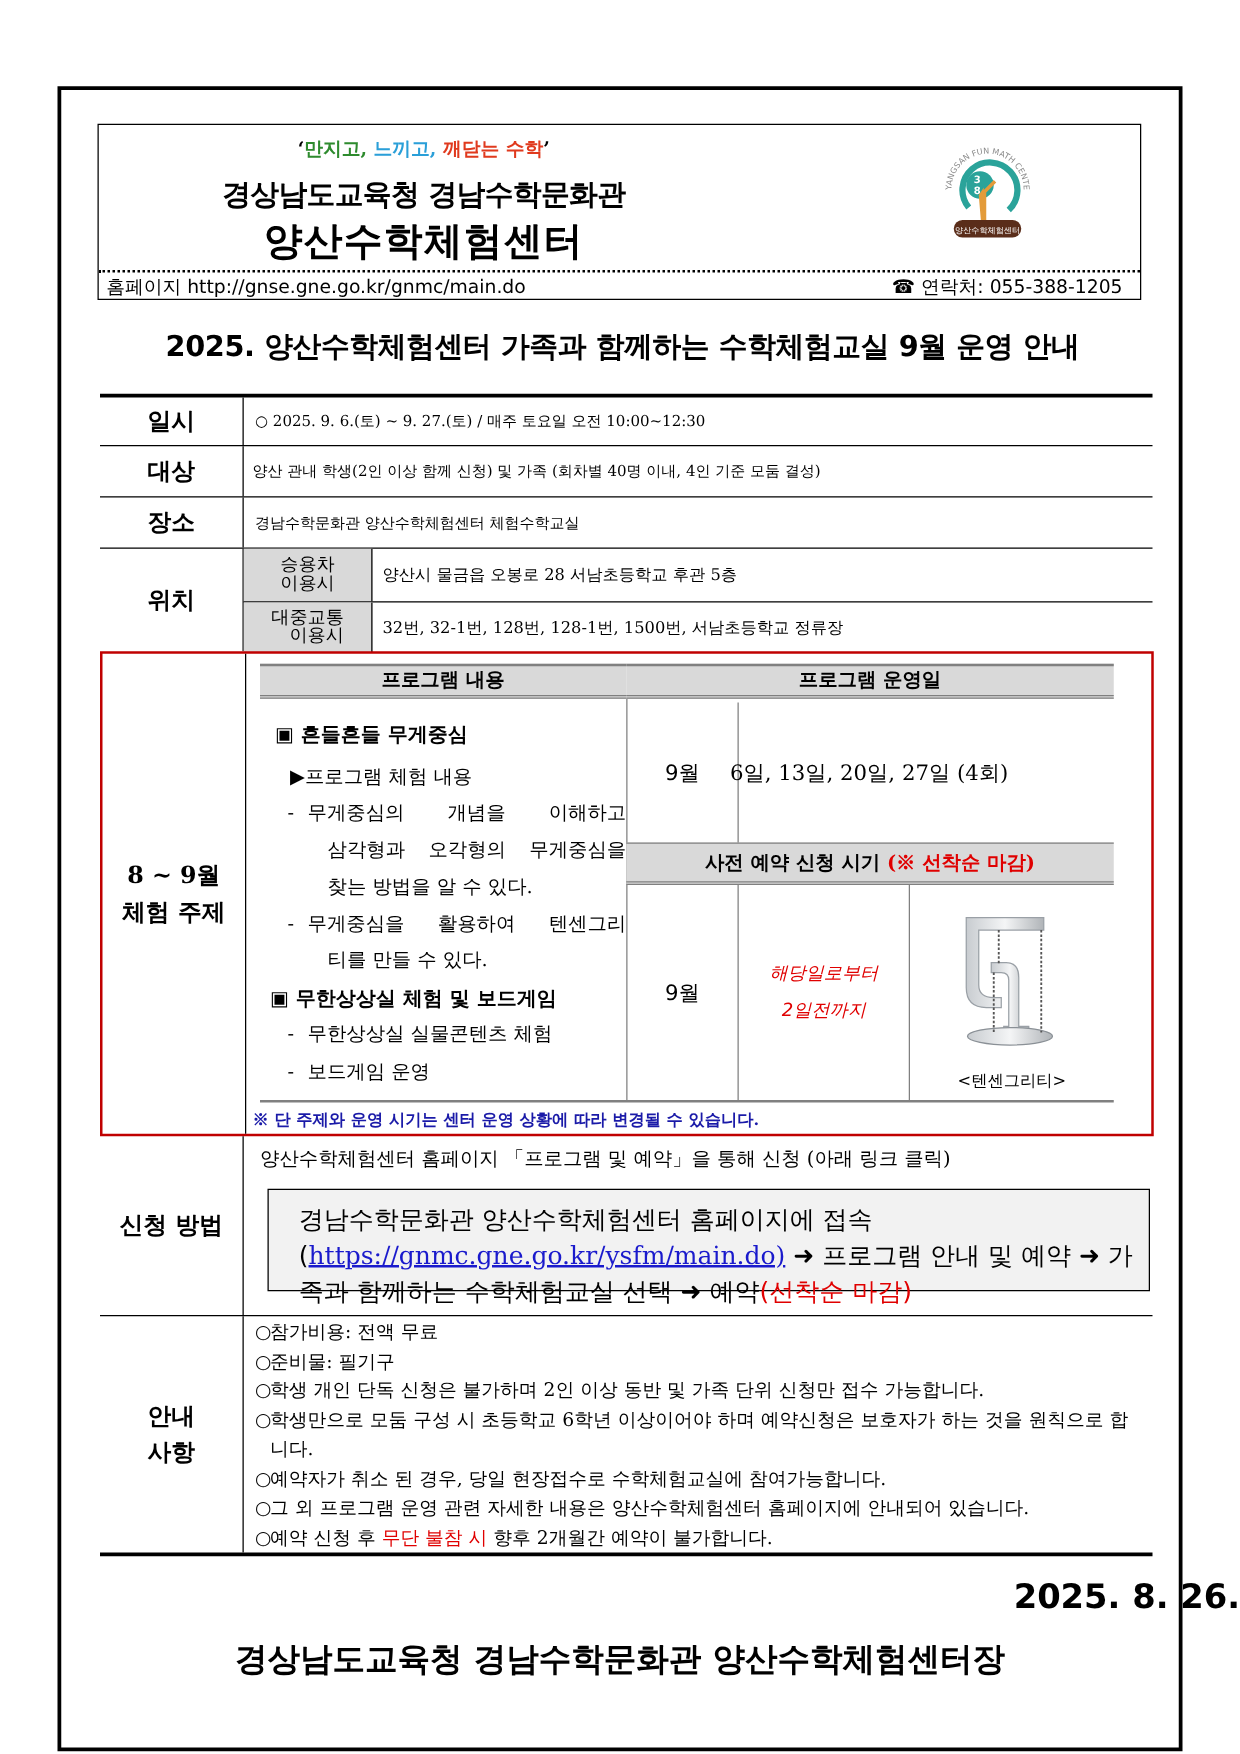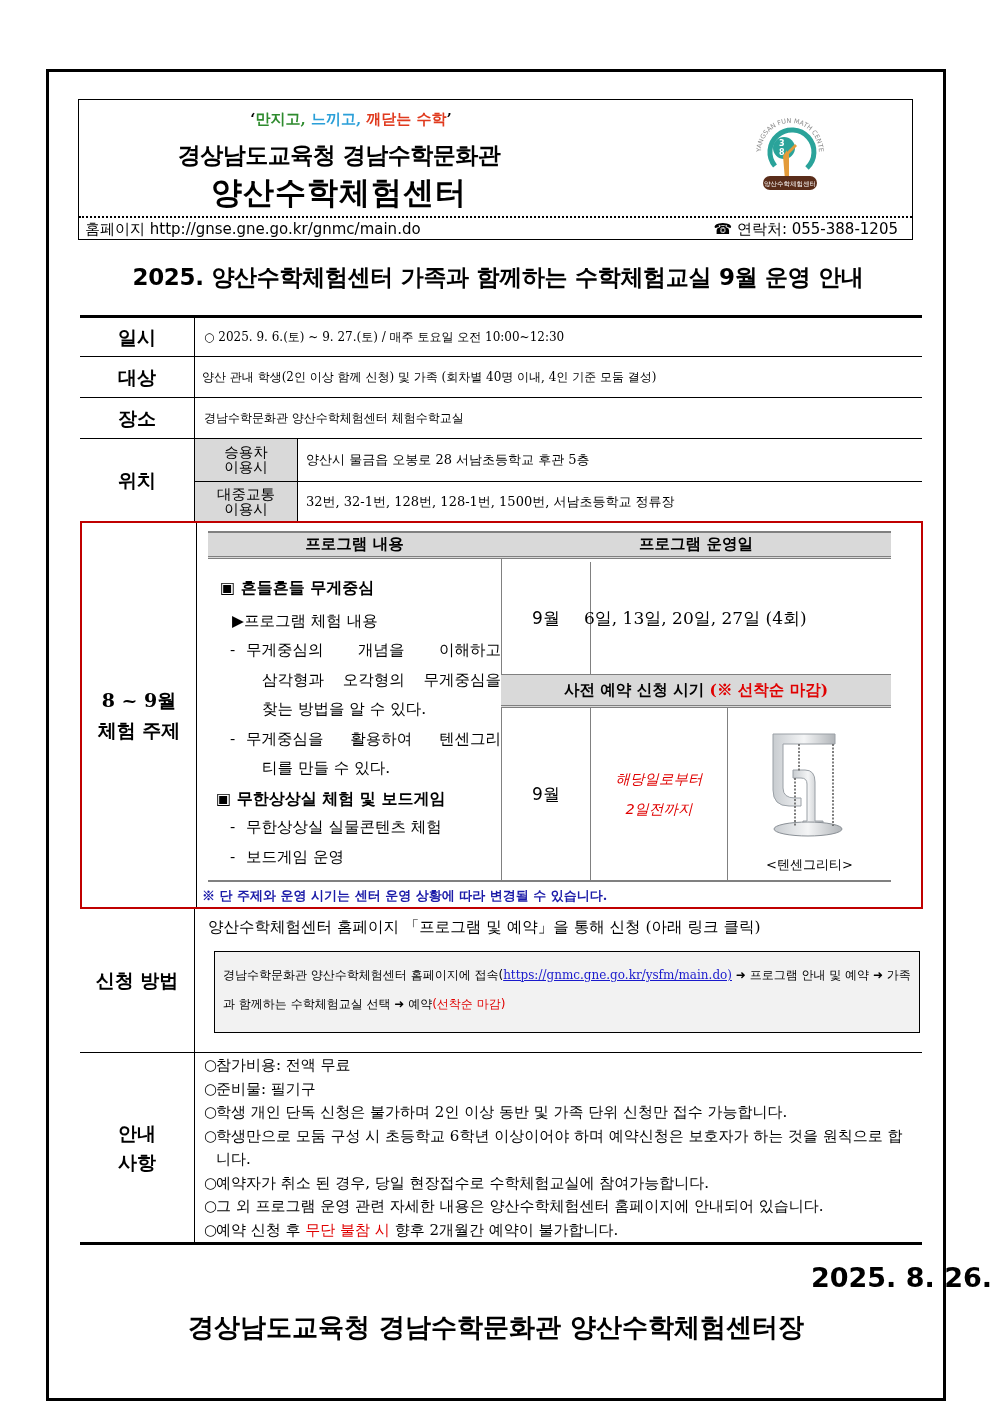--- a/index.html
+++ b/index.html
@@ -10,21 +10,21 @@
     position: absolute; left: 46px; top: 69px; width: 900px; height: 1332px;
     border: 3px solid #000; border-bottom: 3px solid #000;
   }
 
   
   .header-box {
     position: absolute; left: 78px; top: 99px; width: 835px; height: 141px;
     border: 1px solid #000;
   }
   .slogan {
-    position: absolute; left: 12px; top: 10px; width: 520px; text-align: center;
+    position: absolute; left: 0; top: 10px; width: 520px; text-align: center;
     font-family: "DejaVu Serif", serif; font-weight: bold; font-size: 15px;
   }
   .slogan .q { color: #000; }
   .slogan .g { color: #2e8b2e; }
   .slogan .b { color: #2a9fd8; }
   .slogan .r { color: #e03a1e; }
   .hdr-line1 {
     position: absolute; left: 0; top: 40px; width: 520px; text-align: center;
     font-family: "DejaVu Sans", sans-serif; font-weight: bold; font-size: 23px; letter-spacing: -0.5px;
   }
@@ -59,21 +59,21 @@
     font-weight: bold; font-size: 19px; text-align: center; line-height: 1.5;
     border-right: 1px solid #000;
   }
   .row .val {
     position: absolute; left: 124px; top: 0; height: 100%; right: 0;
     display: flex; align-items: center; font-size: 12px;
   }
 
   .sub-lbl {
     position: absolute; left: 115px; width: 103px; background: #d9d9d9;
-    display: flex; align-items: center; justify-content: center; text-align: center;
+    display: flex; align-items: center; justify-content: center; text-align: right;
     font-size: 14.5px; line-height: 1.05; border-right: 1px solid #000;
   }
   .sub-val {
     position: absolute; left: 226px; right: 4px; display: flex; align-items: center; font-size: 13px;
   }
 
   
   .theme-box {
     position: absolute; left: 80px; top: 521px; width: 843px; height: 388px;
     border: 2px solid #c00000;
@@ -98,22 +98,22 @@
   .prog-content .dash .d { width: 30px; flex: none; padding-left: 14px; }
   .prog-content .justify { text-align: justify; text-align-last: justify; }
   .cell-center { position: absolute; display: flex; align-items: center; justify-content: center; text-align: center; }
   .red-txt { color: #e00000; font-family: "DejaVu Sans", sans-serif; font-size: 14.5px; line-height: 30px; }
   .notice-blue {
     position: absolute; left: 120px; top: 364px; font-size: 13px; font-weight: bold; color: #1a1aa8;
   }
 
   .apply-box {
     position: absolute; left: 134px; top: 42px; width: 706px; height: 82px;
-    background: #f2f2f2; border: 1px solid #000; padding: 9px 8px 0 8px;
-    font-family: "DejaVu Sans", sans-serif; font-size: 12px; line-height: 29px;
+    background: #f2f2f2; border: 1px solid #000; padding: 9px 8px 0 24px;
+    font-family: "DejaVu Sans", sans-serif; font-size: 20px; line-height: 29px;
   }
   .apply-box a { color: #1a1acc; text-decoration: underline; font-family: "DejaVu Serif", serif; }
   .apply-box .red { color: #e00000; }
 
   .notes { position: absolute; left: 124px; top: 1px; right: 6px; font-size: 15px; line-height: 23.5px; }
   .notes .item { display: flex; }
   .notes .bul { flex: none; width: 12px; }
   .notes .red { color: #e00000; }
 
   .footer-date {

